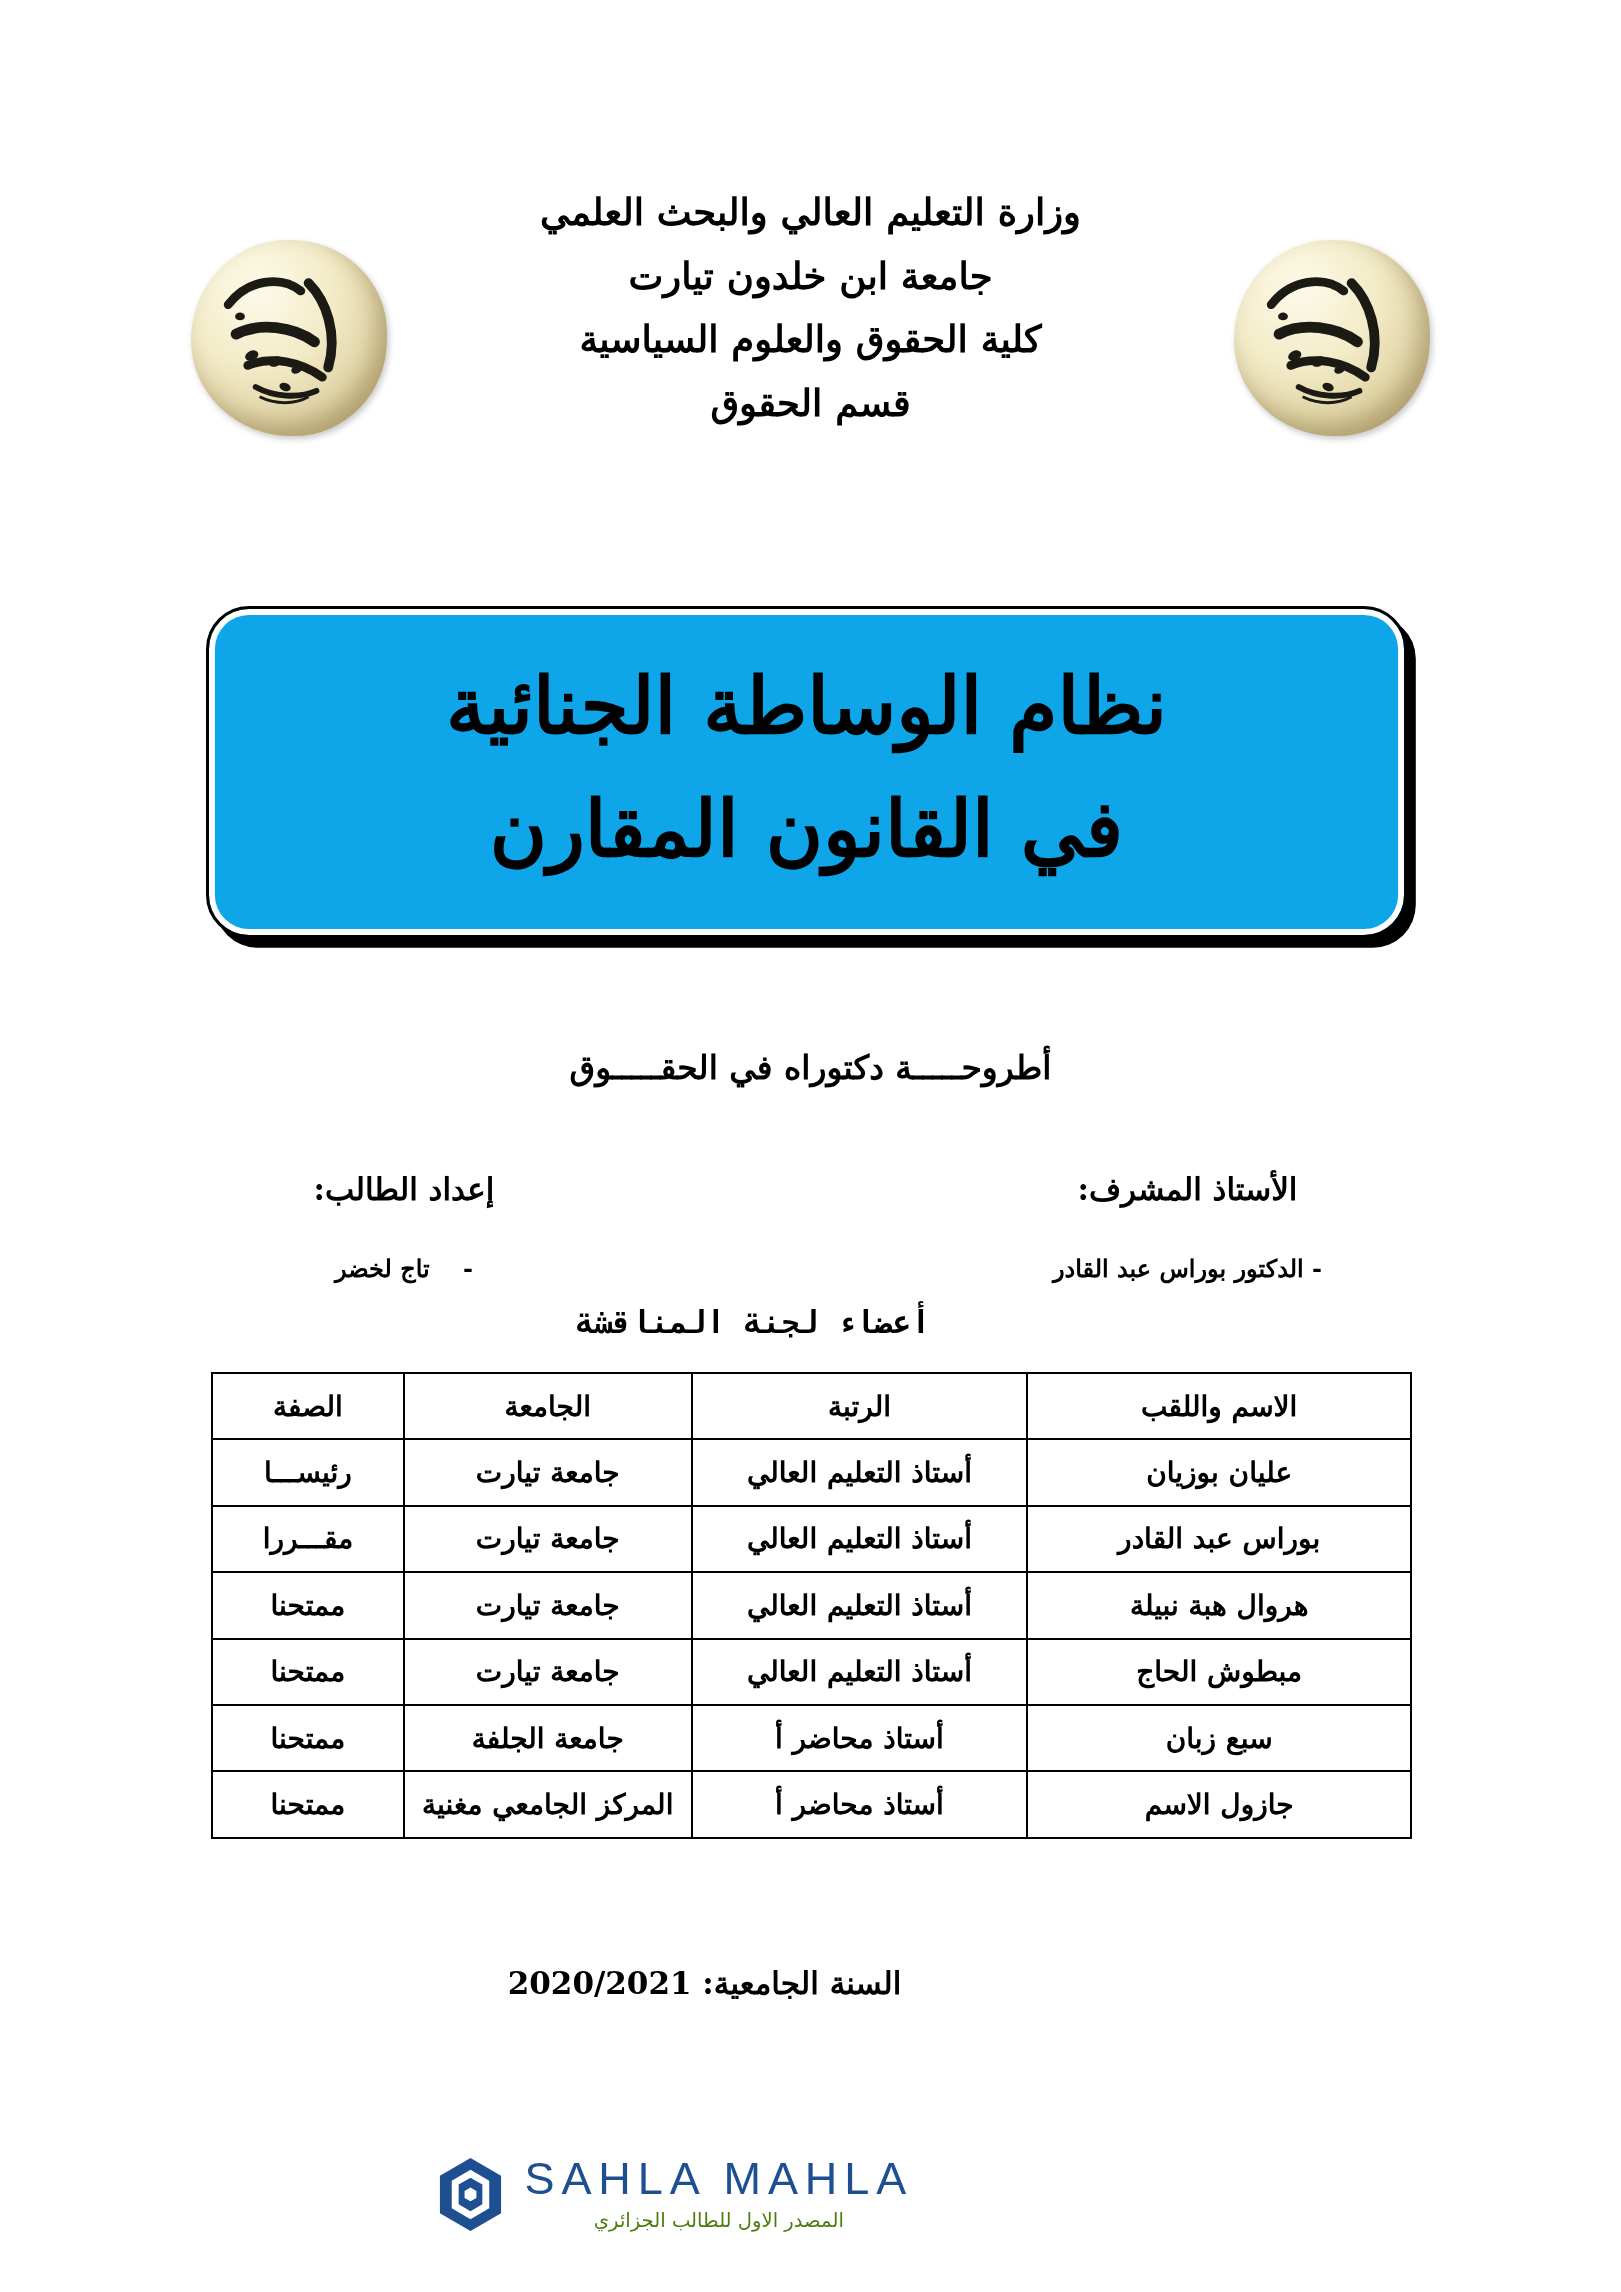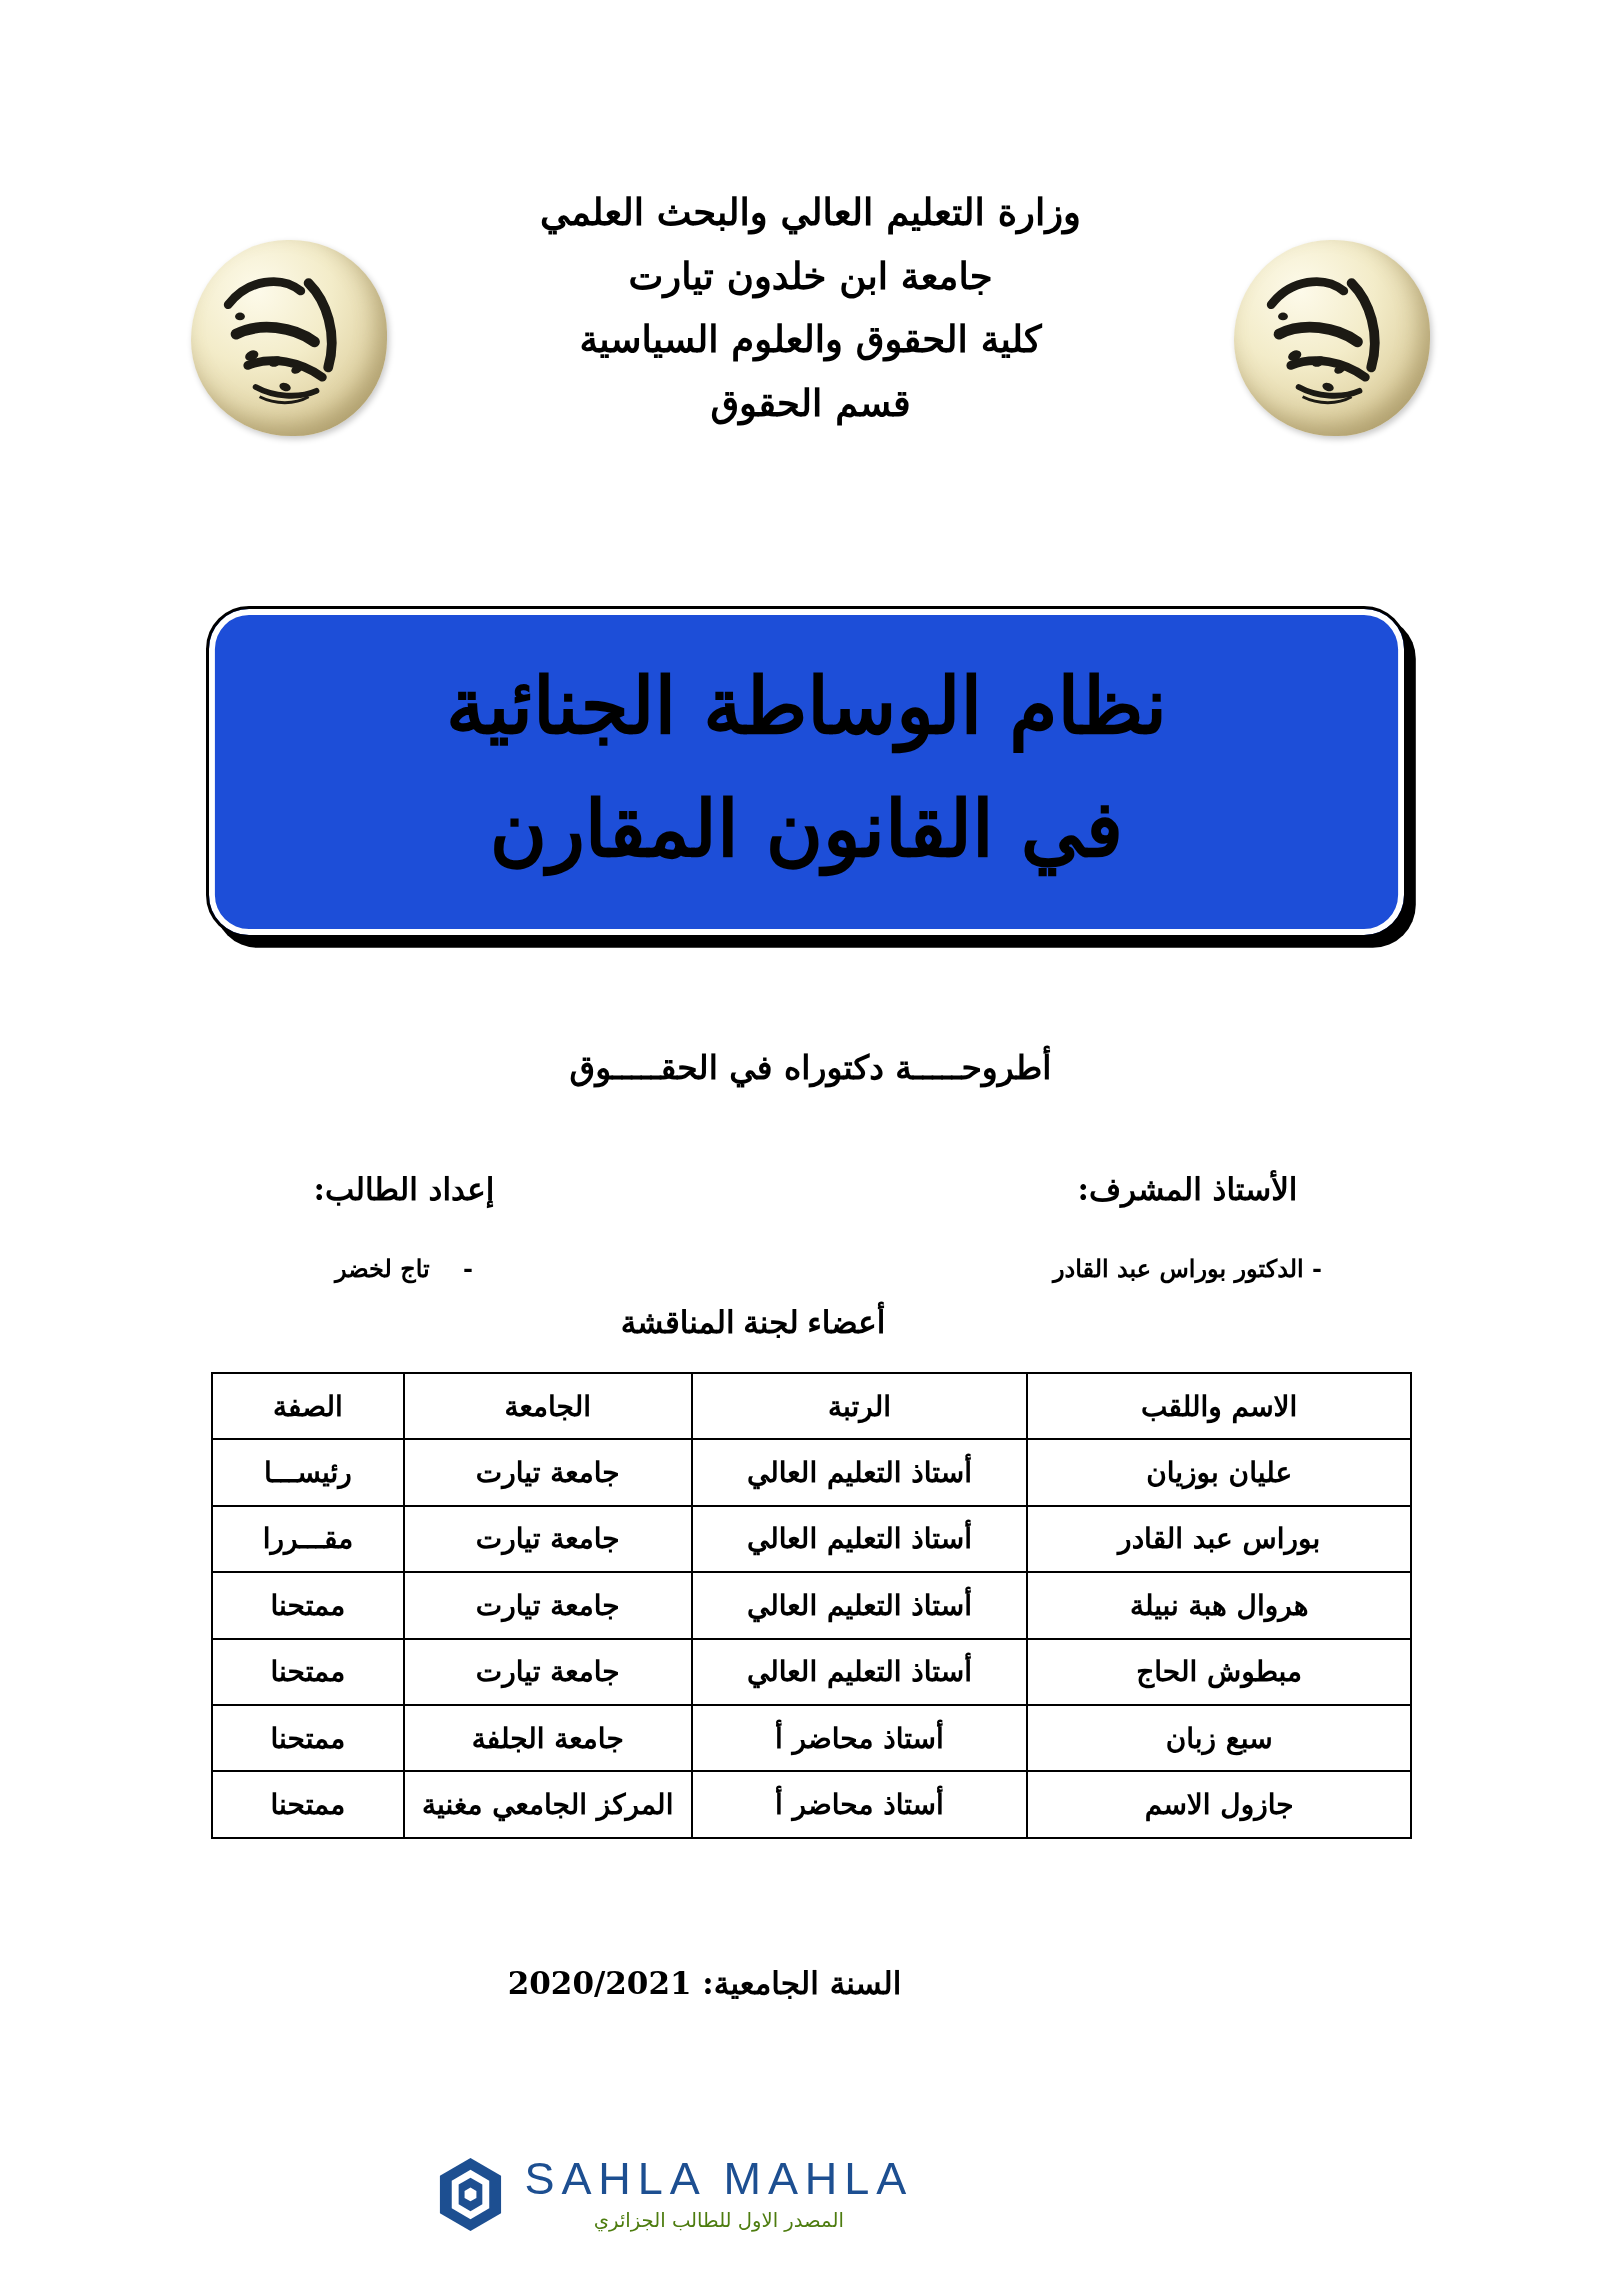--- a/index.html
+++ b/index.html
@@ -34,21 +34,21 @@
     box-shadow:inset -9.8px -11.8px 21.6px rgba(130,112,66,.45), 2px 2.9px 5.9px rgba(0,0,0,.22);
     overflow:hidden;
   }
   .logo.left{left:191px;}
   .logo.right{right:191px;}
   .logo svg{width:100%;height:100%;display:block;}
 
   
   .title-wrap{position:absolute;top:606px;left:206px;width:1201px;}
   .title-box{
-    background:#1d4ed8;
+    background:#0ea5e9;
     border:3.9px solid #000;
     border-radius:43px;
     box-shadow:0 0 0 5.9px #ffffff inset, 8.8px 9.8px 0 0 #000;
     padding:35px 39px 45px;
     text-align:center;
   }
   .title-box .tline{
     font-family:"DejaVu Serif","Liberation Serif",serif;
     font-weight:700;
     font-size:78px;
@@ -74,21 +74,21 @@
   .people-inner{width:1264px;display:flex;justify-content:space-between;}
   .col{font-family:"DejaVu Serif","Liberation Serif",serif;font-weight:700;}
   .col .lbl{font-size:31px;}
   .col .val{font-size:24px;margin-top:47px;white-space:pre;}
   .col.supervisor{text-align:center;width:510px;}
   .col.student{text-align:center;width:451px;}
 
   
   .jury-title{
     position:absolute;top:1304px;left:0;width:1506px;text-align:center;
-    font-family:Liberation Sans, sans-serif;
+    font-family:Liberation Mono, monospace;
     font-weight:700;font-size:31px;
   }
 
   
   .tbl-wrap{position:absolute;top:1372px;left:211px;width:1201px;}
   table{
     border-collapse:collapse;width:100%;
     font-family:"DejaVu Serif","Liberation Serif",serif;
     font-size:28px;
   }

